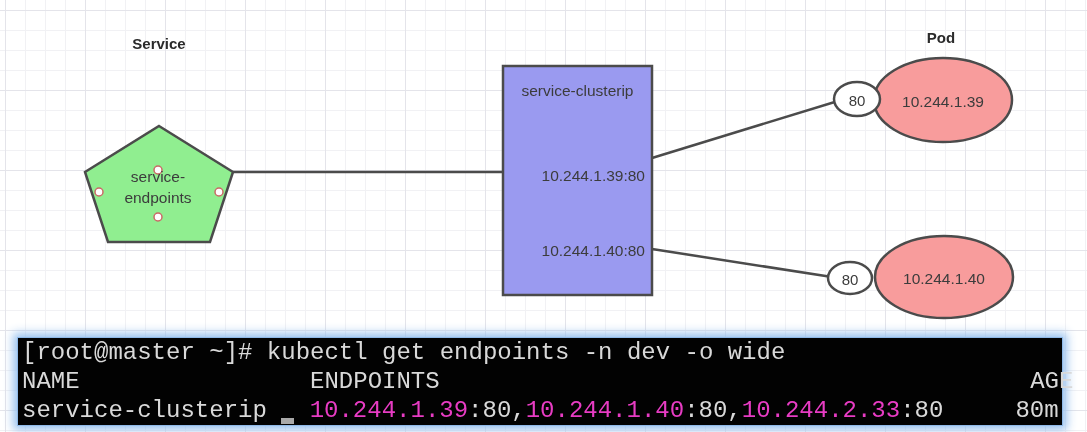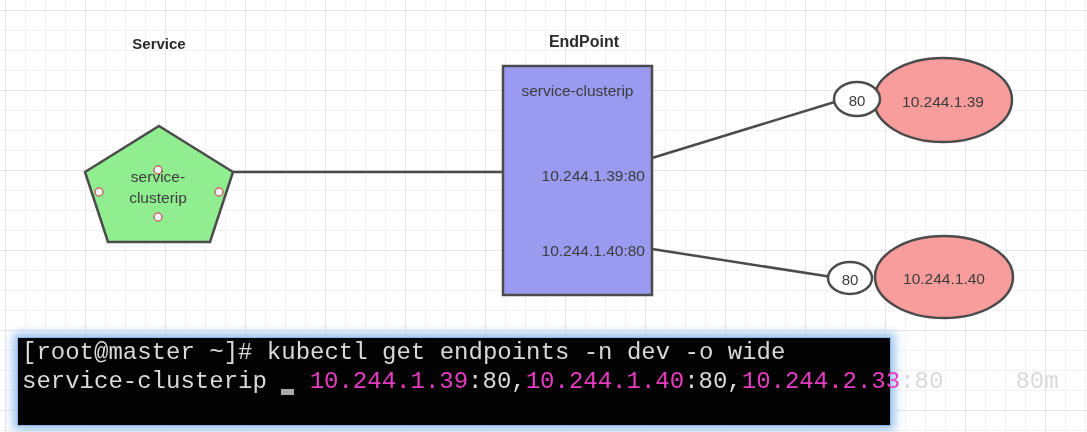--- a/index.html
+++ b/index.html
@@ -13,21 +13,21 @@
       linear-gradient(to bottom, #f1f1f4 1px, transparent 1px);
     background-size:80px 80px,80px 80px,20px 20px,20px 20px;
     background-position:5px 10px,5px 10px,5px 10px,5px 10px;
     font-family:"Liberation Sans", sans-serif;
   }
   .diagram-svg{position:absolute;left:0;top:0;}
   .lbl{position:absolute;color:#3c3c3c;font-size:15.5px;line-height:21px;text-align:center;}
   .title{font-weight:bold;font-size:15px;color:#2b2b2b;}
   .rt{text-align:right;}
   .terminal{
-    position:absolute;left:18px;top:338px;width:872px;height:87px;
+    position:absolute;left:18px;top:338px;width:1044px;height:87px;
     background:#020202;
     box-shadow:0 0 0 1px #8fb9e8, 0 0 9px 5px rgba(150,192,238,0.95);
     font-family:"Liberation Mono", monospace;
     font-size:24px;line-height:29px;color:#d9d9d9;
     padding-left:4px;box-sizing:border-box;
   }
   .term-line{white-space:pre;height:29px;}
   .mag{color:#e83cc4;}
   .cursor{display:inline-block;width:14px;height:20px;position:relative;vertical-align:bottom;}
   .cursor::after{content:"";position:absolute;left:0;width:13px;bottom:1px;height:6px;background:#a9a9a9;}
@@ -53,34 +53,35 @@
     <rect x="503" y="66" width="149" height="229" fill="#9a9af0" stroke="#4b4b4b" stroke-width="2.5"></rect>
 
     <ellipse cx="943" cy="100" rx="69" ry="42" fill="#f89c9c" stroke="#4b4b4b" stroke-width="2.5"></ellipse>
     <ellipse cx="944" cy="277" rx="69" ry="41" fill="#f89c9c" stroke="#4b4b4b" stroke-width="2.5"></ellipse>
 
     <ellipse cx="857" cy="99" rx="23" ry="17" fill="#ffffff" stroke="#4b4b4b" stroke-width="2.5"></ellipse>
     <ellipse cx="850" cy="278" rx="22" ry="16" fill="#ffffff" stroke="#4b4b4b" stroke-width="2.5"></ellipse>
   </svg>
 
   <div class="lbl title" style="left:109px;top:33px;width:100px;">Service</div>
-  <div class="lbl title" style="left:534px;top:31px;width:100px;font-size:16px;">EndPoint</div>
+  <div class="lbl title" style="left:891px;top:27px;width:100px;">Pod</div>
 
   <div class="lbl" style="left:98px;top:166px;width:120px;">
     <span style="display:block;">service-</span>
-    <span style="display:block;">clusterip</span>
+    <span style="display:block;">endpoints</span>
   </div>
 
   <div class="lbl" style="left:503px;top:80px;width:149px;">service-clusterip</div>
   <div class="lbl rt" style="left:503px;top:165px;width:142px;">10.244.1.39:80</div>
   <div class="lbl rt" style="left:503px;top:240px;width:142px;">10.244.1.40:80</div>
 
   <div class="lbl" style="left:837px;top:90px;width:40px;font-size:15px;">80</div>
   <div class="lbl" style="left:873px;top:91px;width:140px;">10.244.1.39</div>
   <div class="lbl" style="left:830px;top:269px;width:40px;font-size:15px;">80</div>
   <div class="lbl" style="left:874px;top:268px;width:140px;">10.244.1.40</div>
 
   <div class="terminal">
     <div class="term-line"><span>[root@master ~]# kubectl get endpoints -n dev -o wide</span></div>
+    <div class="term-line"><span>NAME                ENDPOINTS                                         AGE</span></div>
     <div class="term-line"><span>service-clusterip</span><span> </span><span class="cursor"></span><span> </span><span class="mag">10.244.1.39</span><span>:80,</span><span class="mag">10.244.1.40</span><span>:80,</span><span class="mag">10.244.2.33</span><span>:80</span><span>     </span><span>80m</span></div>
   </div>
 
 </div>
 
 </body></html>

